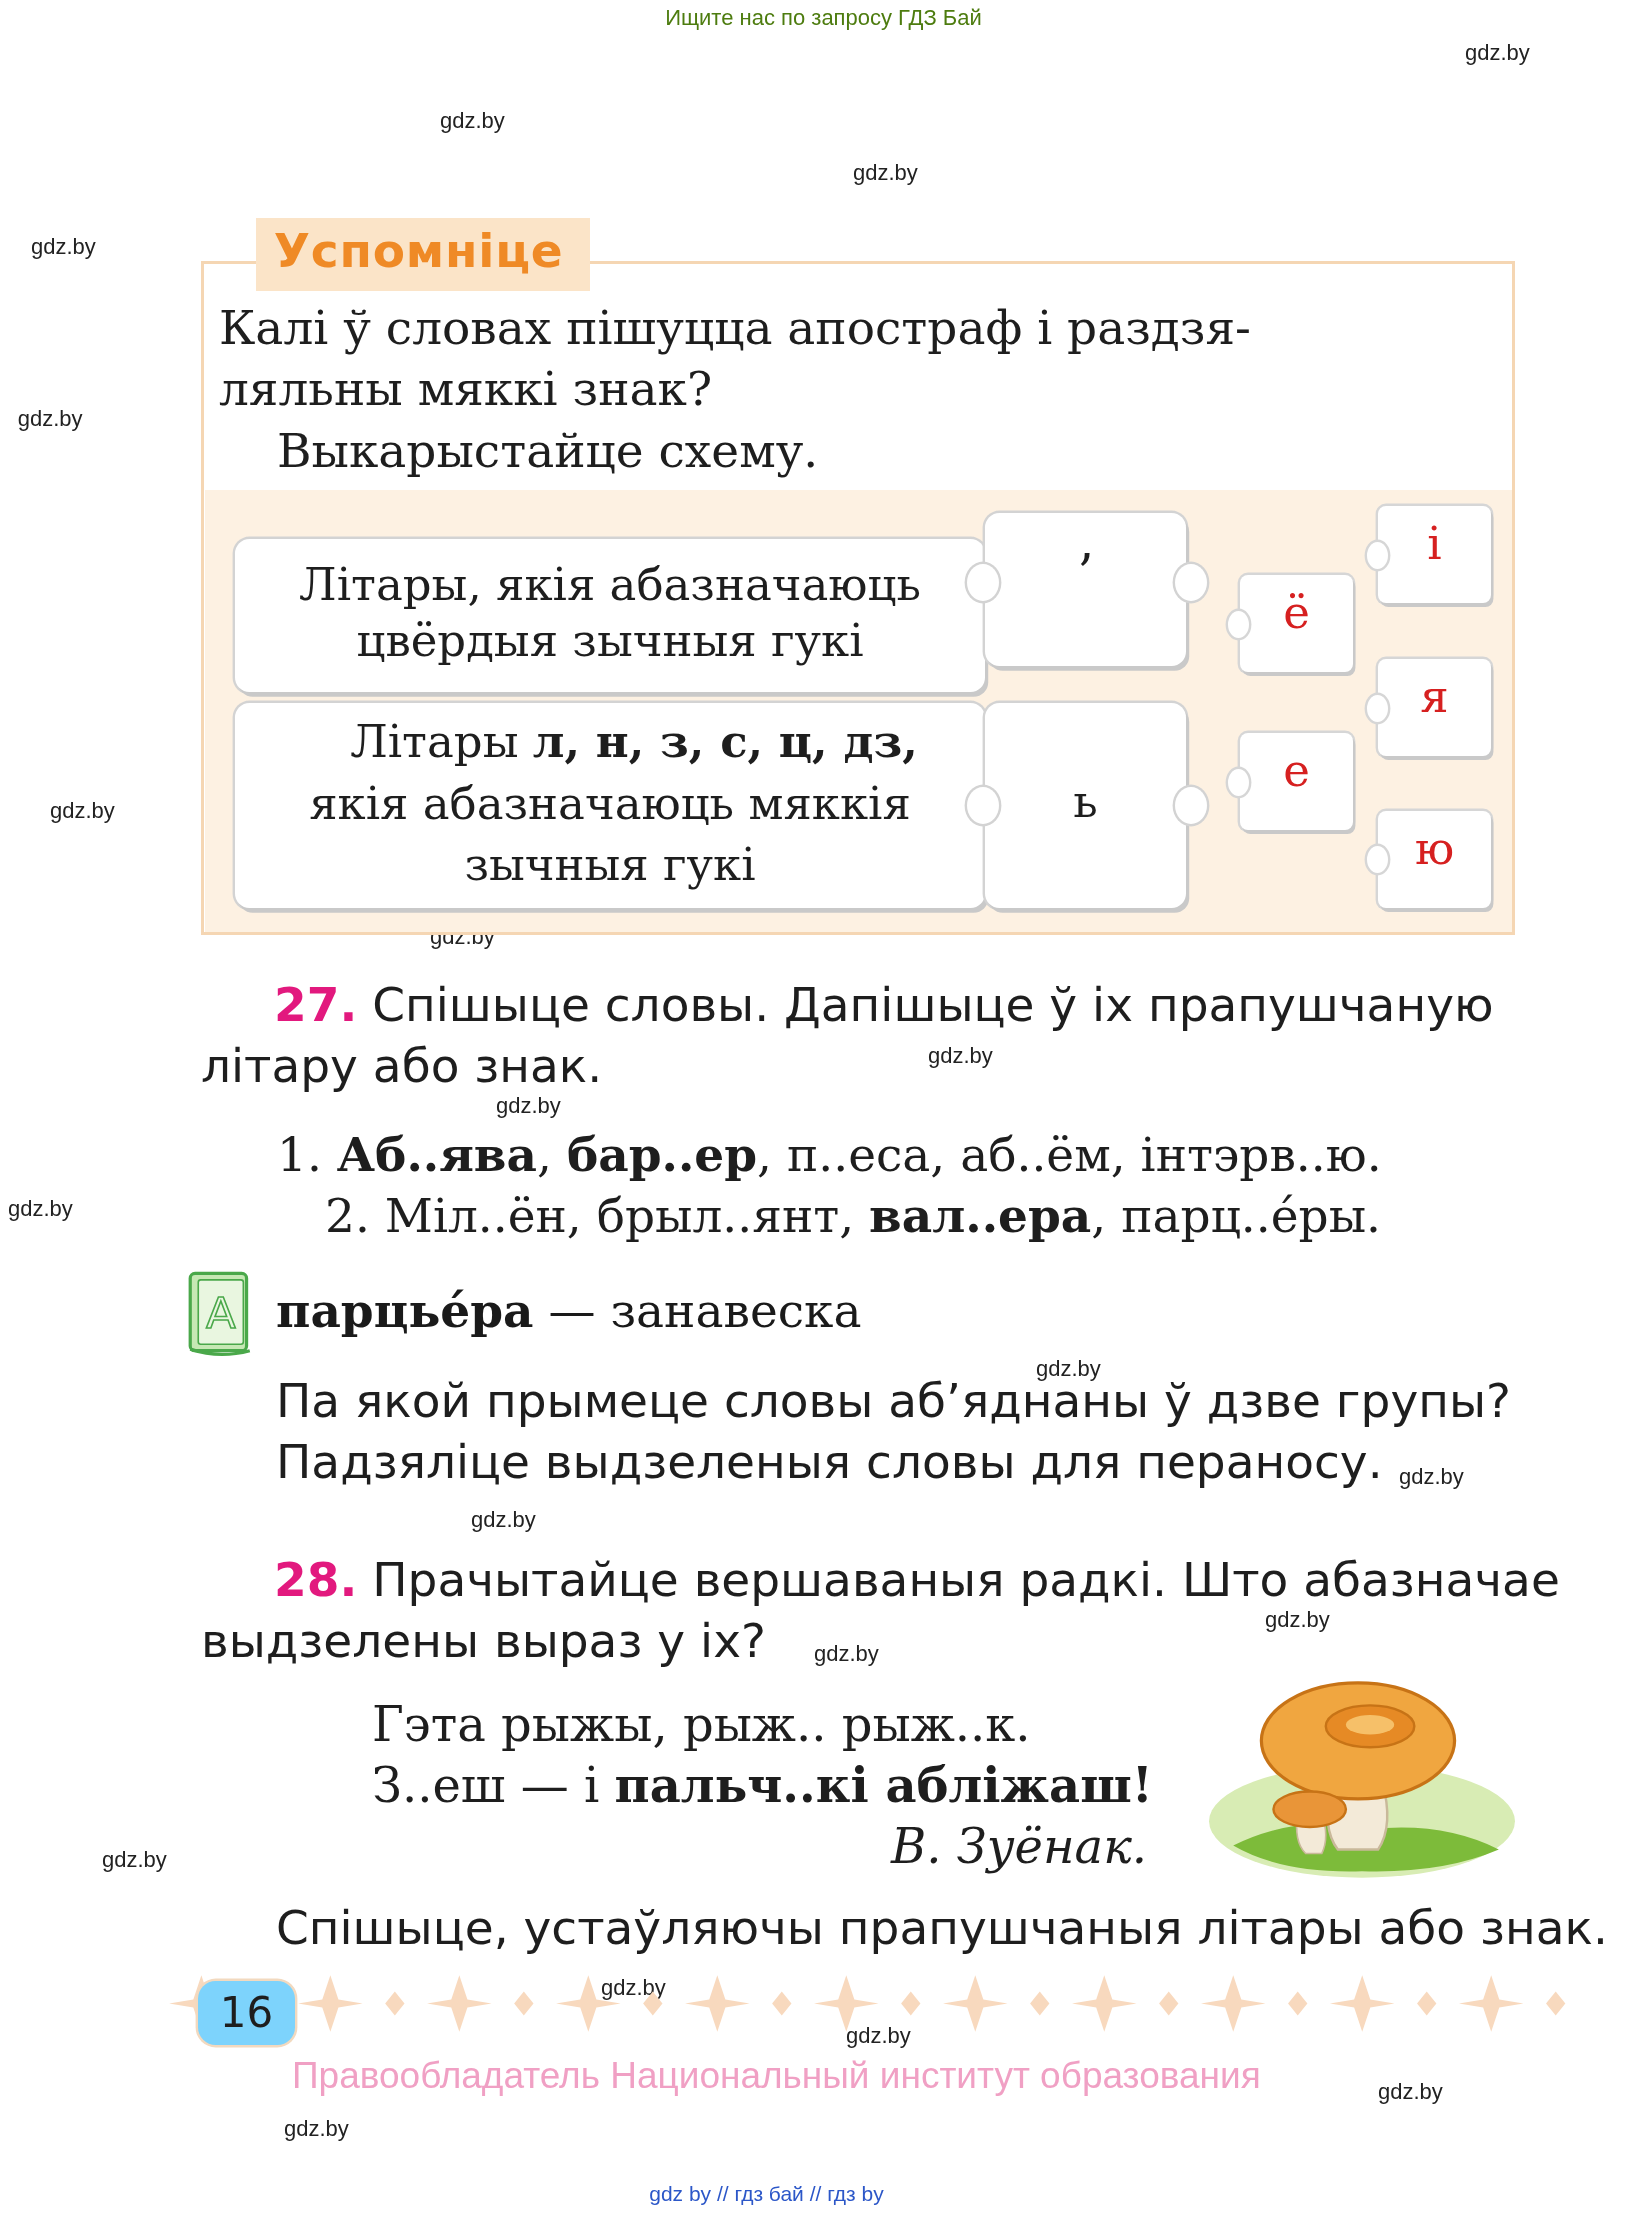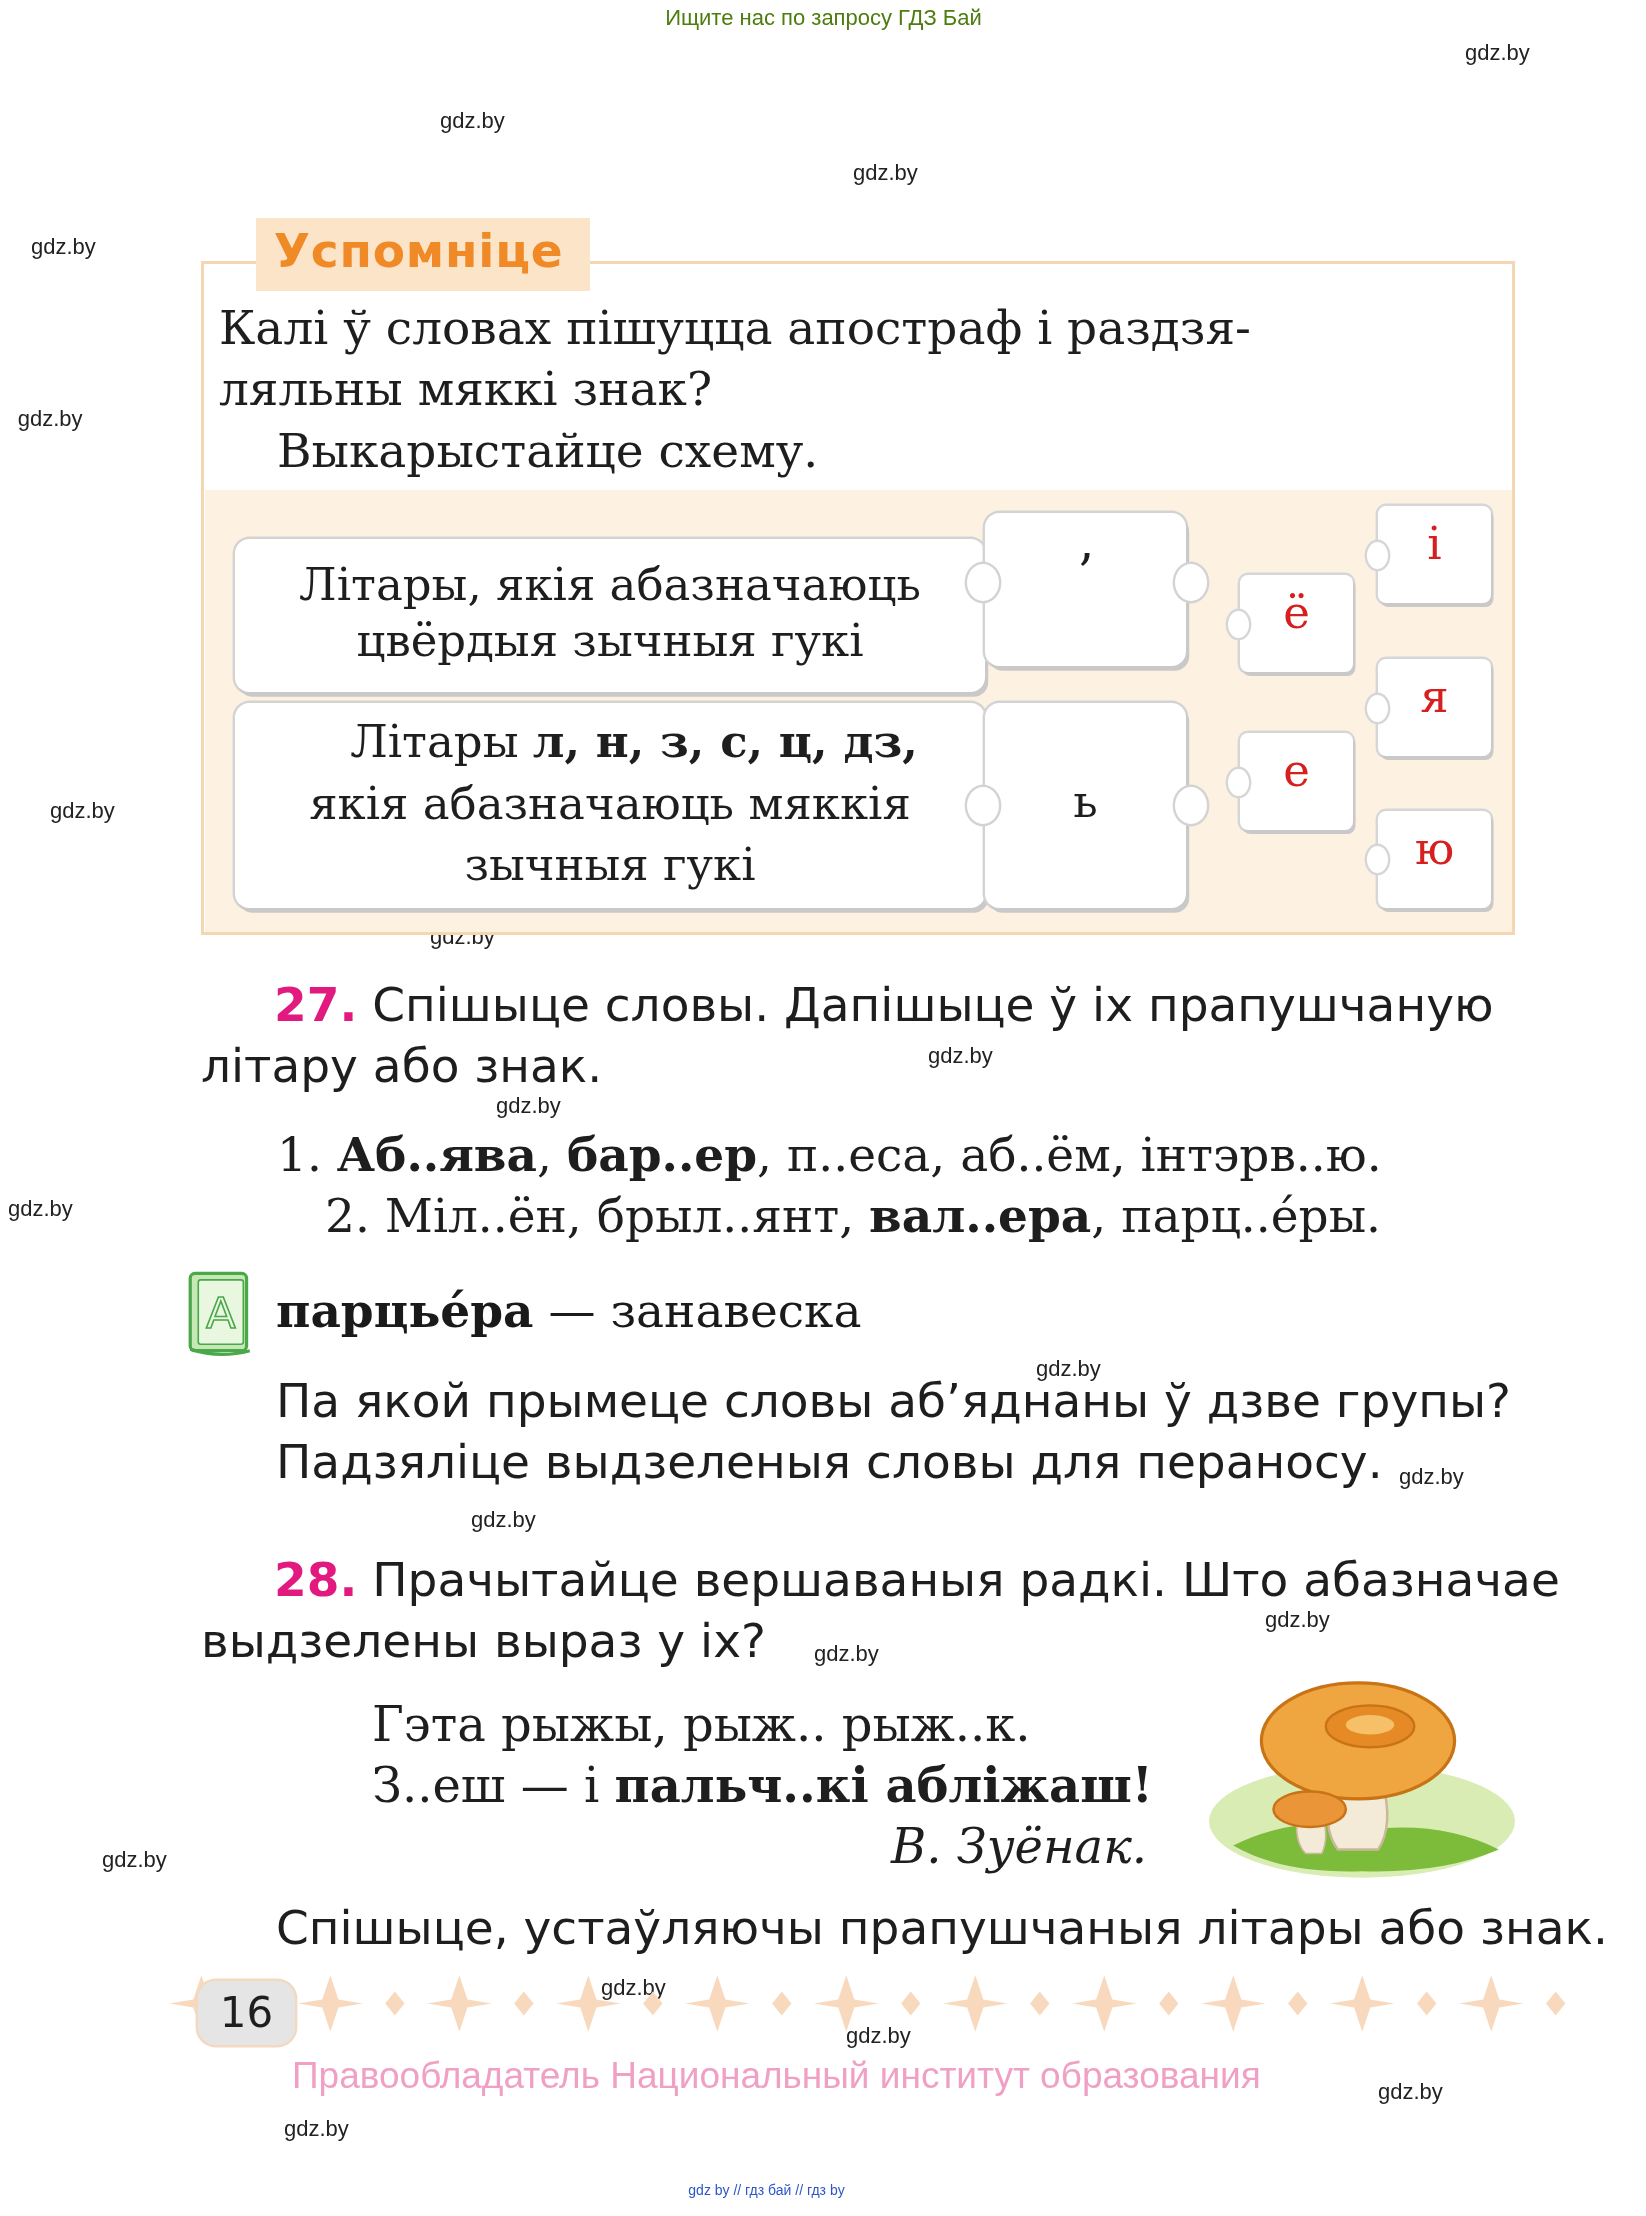--- a/index.html
+++ b/index.html
@@ -40,27 +40,27 @@
   .ex-text { position:absolute; font-family:"DejaVu Sans", sans-serif; font-size:47px; color:#1e1e1e; line-height:61px; white-space:nowrap; }
   .word-line { position:absolute; font-family:"DejaVu Serif", serif; font-size:47px; color:#1e1e1e; white-space:nowrap; }
   .b { font-weight:bold; }
 
   .dict-icon { position:absolute; left:187px; top:1270px; width:66px; height:89px; }
   .dict-def { position:absolute; left:276px; top:1283px; font-family:"DejaVu Serif", serif; font-size:47px; white-space:nowrap; }
 
   .poem { position:absolute; font-family:"DejaVu Serif", serif; font-size:48px; white-space:nowrap; color:#1e1e1e; }
 
   .footer-band { position:absolute; left:153px; top:1967px; width:1443px; height:73px; }
-  .page-num { position:absolute; left:198px; top:1981px; width:97px; height:64px; background:#e5e5e5;
+  .page-num { position:absolute; left:198px; top:1981px; width:97px; height:64px; background:#7dd3fc;
     border-radius:17.7px; box-shadow:0 0 0 2.4px #f2d9bf; text-align:center; line-height:64px;
     font-family:"DejaVu Sans", sans-serif; font-size:42px; color:#1e1e1e; }
   .copyright { position:absolute; left:292px; top:2055px; font-family:"Liberation Sans", sans-serif;
     font-size:37px; color:#f0a0c4; white-space:nowrap; }
   .bottom-links { position:absolute; left:0; width:1533px; top:2182px; text-align:center;
-    font-size:14px; color:#2c57c8; font-family:"Liberation Sans", sans-serif; }
+    font-size:21px; color:#2c57c8; font-family:"Liberation Sans", sans-serif; }
 </style>
 </head>
 <body>
 
 <div class="top-banner">Ищите нас по запросу ГДЗ Бай</div>
 
 <div id="wm-layer">
     <div class="wm" style="left: 1465px; top: 40px;">gdz.by</div>
     <div class="wm" style="left: 440px; top: 108px;">gdz.by</div>
     <div class="wm" style="left: 853px; top: 160px;">gdz.by</div>

